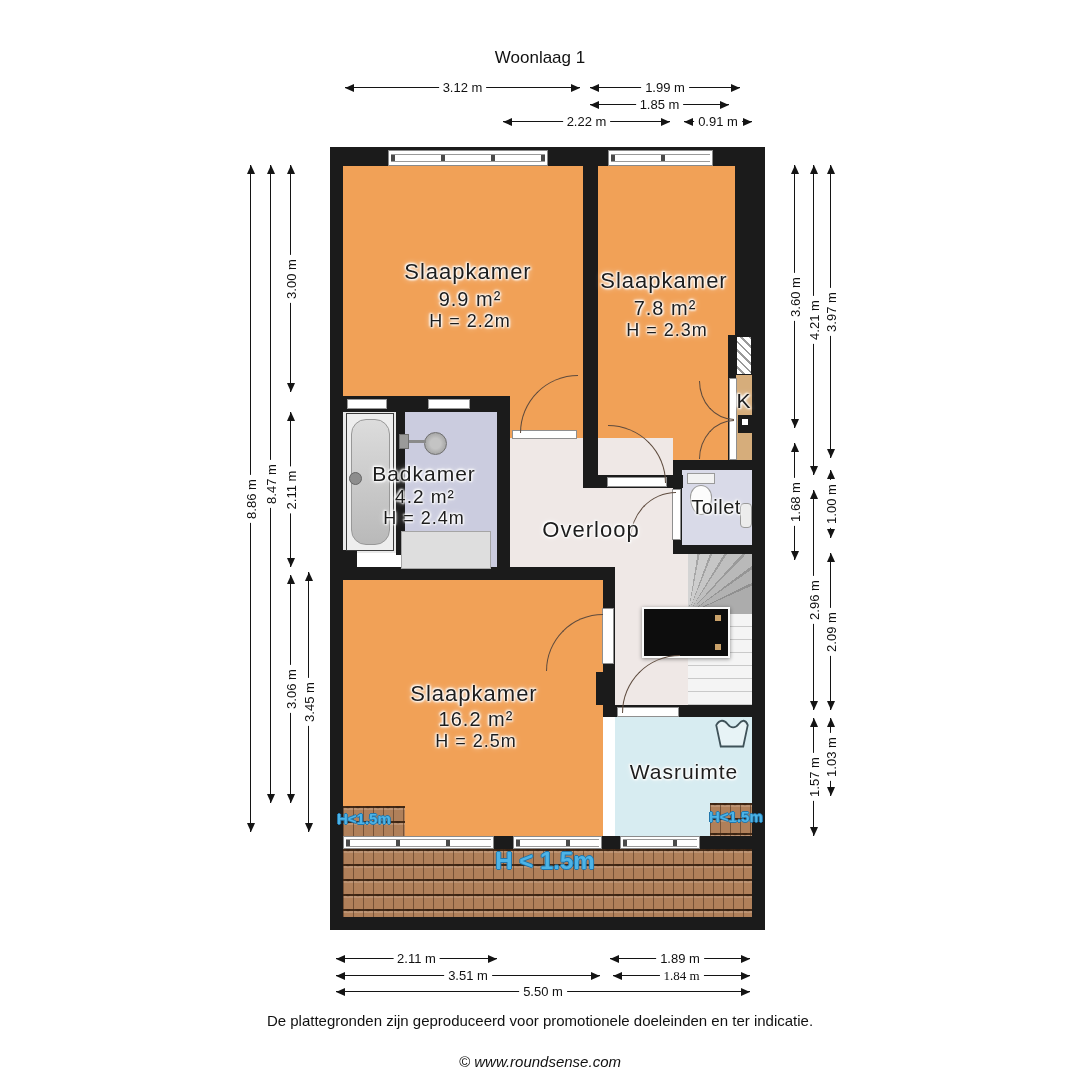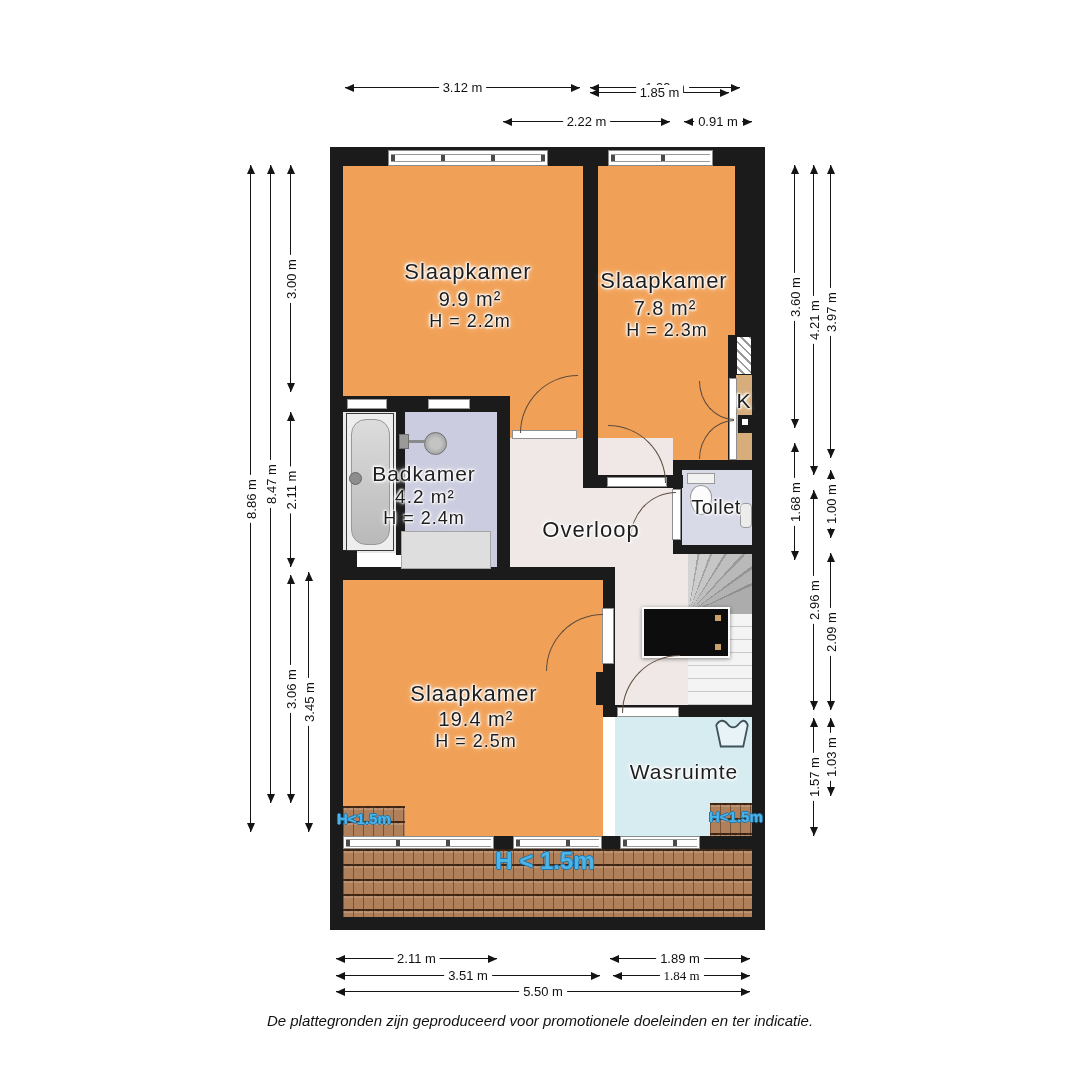--- a/index.html
+++ b/index.html
@@ -42,20 +42,21 @@
       background:conic-gradient(from 0deg at 0% 100%, #d4d4d4 0 9deg,#a6a6a6 9deg 11deg,#cdcdcd 11deg 20deg,#a2a2a2 20deg 22deg,#c6c6c6 22deg 31deg,#9e9e9e 31deg 33deg,#bfbfbf 33deg 42deg,#9a9a9a 42deg 44deg,#b9b9b9 44deg 53deg,#959595 53deg 55deg,#b2b2b2 55deg 64deg,#909090 64deg 66deg,#acacac 66deg 90deg);}
   .stairs-run{position:absolute;background-color:#f4f4f4;
       background-image:repeating-linear-gradient(180deg,transparent 0 12px,#c9c9c9 12px 13px);}
   .title{position:absolute;left:0;right:0;text-align:center;}
 </style>
 </head>
 <body>
 
 <div id="canvas">
 
+  <div class="title" style="top:48px;font-size:17px;">Woonlaag 1</div>
 
   <div class="abs" style="left:343px;top:166px;width:240px;height:230px;background:#f1a157;"></div>
   <div class="abs" style="left:510px;top:396px;width:73px;height:42px;background:#f1a157;"></div>
   <div class="abs" style="left:598px;top:166px;width:137px;height:294px;background:#f1a157;"></div>
   <div class="abs" style="left:598px;top:460px;width:75px;height:15px;background:#f1a157;"></div>
   <div class="abs" style="left:343px;top:412px;width:53px;height:141px;background:#e9e9e9;"></div>
   <div class="abs" style="left:405px;top:408px;width:92px;height:160px;background:#cbccdf;"></div>
   <div class="abs" style="left:510px;top:438px;width:163px;height:129px;background:#efe8e6;"></div>
   <div class="abs" style="left:615px;top:567px;width:73px;height:138px;background:#efe8e6;"></div>
   <div class="abs" style="left:673px;top:554px;width:15px;height:13px;background:#efe8e6;"></div>
@@ -152,36 +153,36 @@
   <div class="room-label" style="left:470px;top:321px;font-size:18px;">H = 2.2m</div>
   <div class="room-label" style="left:664px;top:281px;font-size:22px;">Slaapkamer</div>
   <div class="room-label" style="left:665px;top:308px;font-size:20px;">7.8 m²</div>
   <div class="room-label" style="left:667px;top:330px;font-size:18px;">H = 2.3m</div>
   <div class="room-label" style="left:424px;top:474px;font-size:21px;">Badkamer</div>
   <div class="room-label" style="left:425px;top:497px;font-size:19px;">4.2 m²</div>
   <div class="room-label" style="left:424px;top:518px;font-size:18px;">H = 2.4m</div>
   <div class="room-label" style="left:591px;top:530px;font-size:22px;">Overloop</div>
   <div class="room-label" style="left:716px;top:507px;font-size:20px;letter-spacing:0.5px;">Toilet</div>
   <div class="room-label" style="left:474px;top:694px;font-size:22px;">Slaapkamer</div>
-  <div class="room-label" style="left:476px;top:719px;font-size:20px;">19.4 m²</div>
+  <div class="room-label" style="left:476px;top:719px;font-size:20px;">16.2 m²</div>
   <div class="room-label" style="left:476px;top:741px;font-size:18px;">H = 2.5m</div>
   <div class="room-label" style="left:684px;top:772px;font-size:21px;">Wasruimte</div>
   <div class="room-label" style="left:744px;top:401px;font-size:21px;">K</div>
 
   <div class="blue" style="left:337px;top:810px;font-size:15px;">H&lt;1.5m</div>
   <div class="blue" style="left:709px;top:808px;font-size:15px;">H&lt;1.5m</div>
   <div class="blue" style="left:545px;top:861px;font-size:24px;transform:translate(-50%,-50%);">H &lt; 1.5m</div>
 
   <div class="hdim" style="left:345px;top:87px;width:235px;">
       <span class="dlab">3.12 m</span>
     </div>
   <div class="hdim" style="left:590px;top:87px;width:150px;">
       <span class="dlab">1.99 m</span>
     </div>
-  <div class="hdim" style="left:590px;top:92px;width:139px;">
+  <div class="hdim" style="left:590px;top:104px;width:139px;">
       <span class="dlab">1.85 m</span>
     </div>
   <div class="hdim" style="left:503px;top:121px;width:167px;">
       <span class="dlab">2.22 m</span>
     </div>
   <div class="hdim" style="left:684px;top:121px;width:68px;">
       <span class="dlab">0.91 m</span>
     </div>
 
   <div class="vdim" style="left:250px;top:165px;height:667px;">
@@ -240,15 +241,16 @@
   <div class="hdim" style="left:336px;top:975px;width:264px;">
       <span class="dlab">3.51 m</span>
     </div>
   <div class="hdim" style="left:613px;top:975px;width:137px;font-family:Liberation Serif, serif;">
       <span class="dlab">1.84 m</span>
     </div>
   <div class="hdim" style="left:336px;top:991px;width:414px;">
       <span class="dlab">5.50 m</span>
     </div>
 
-  <div class="title" style="top:1012px;font-size:15px;font-style:italic;">De plattegronden zijn geproduceerd voor promotionele doeleinden en ter indicatie.</div>
+  <div class="title" style="top:1012px;font-size:15px;">De plattegronden zijn geproduceerd voor promotionele doeleinden en ter indicatie.</div>
+  <div class="title" style="top:1053px;font-size:15px;font-style:italic;">© www.roundsense.com</div>
 
 </div>
 
 </body></html>

